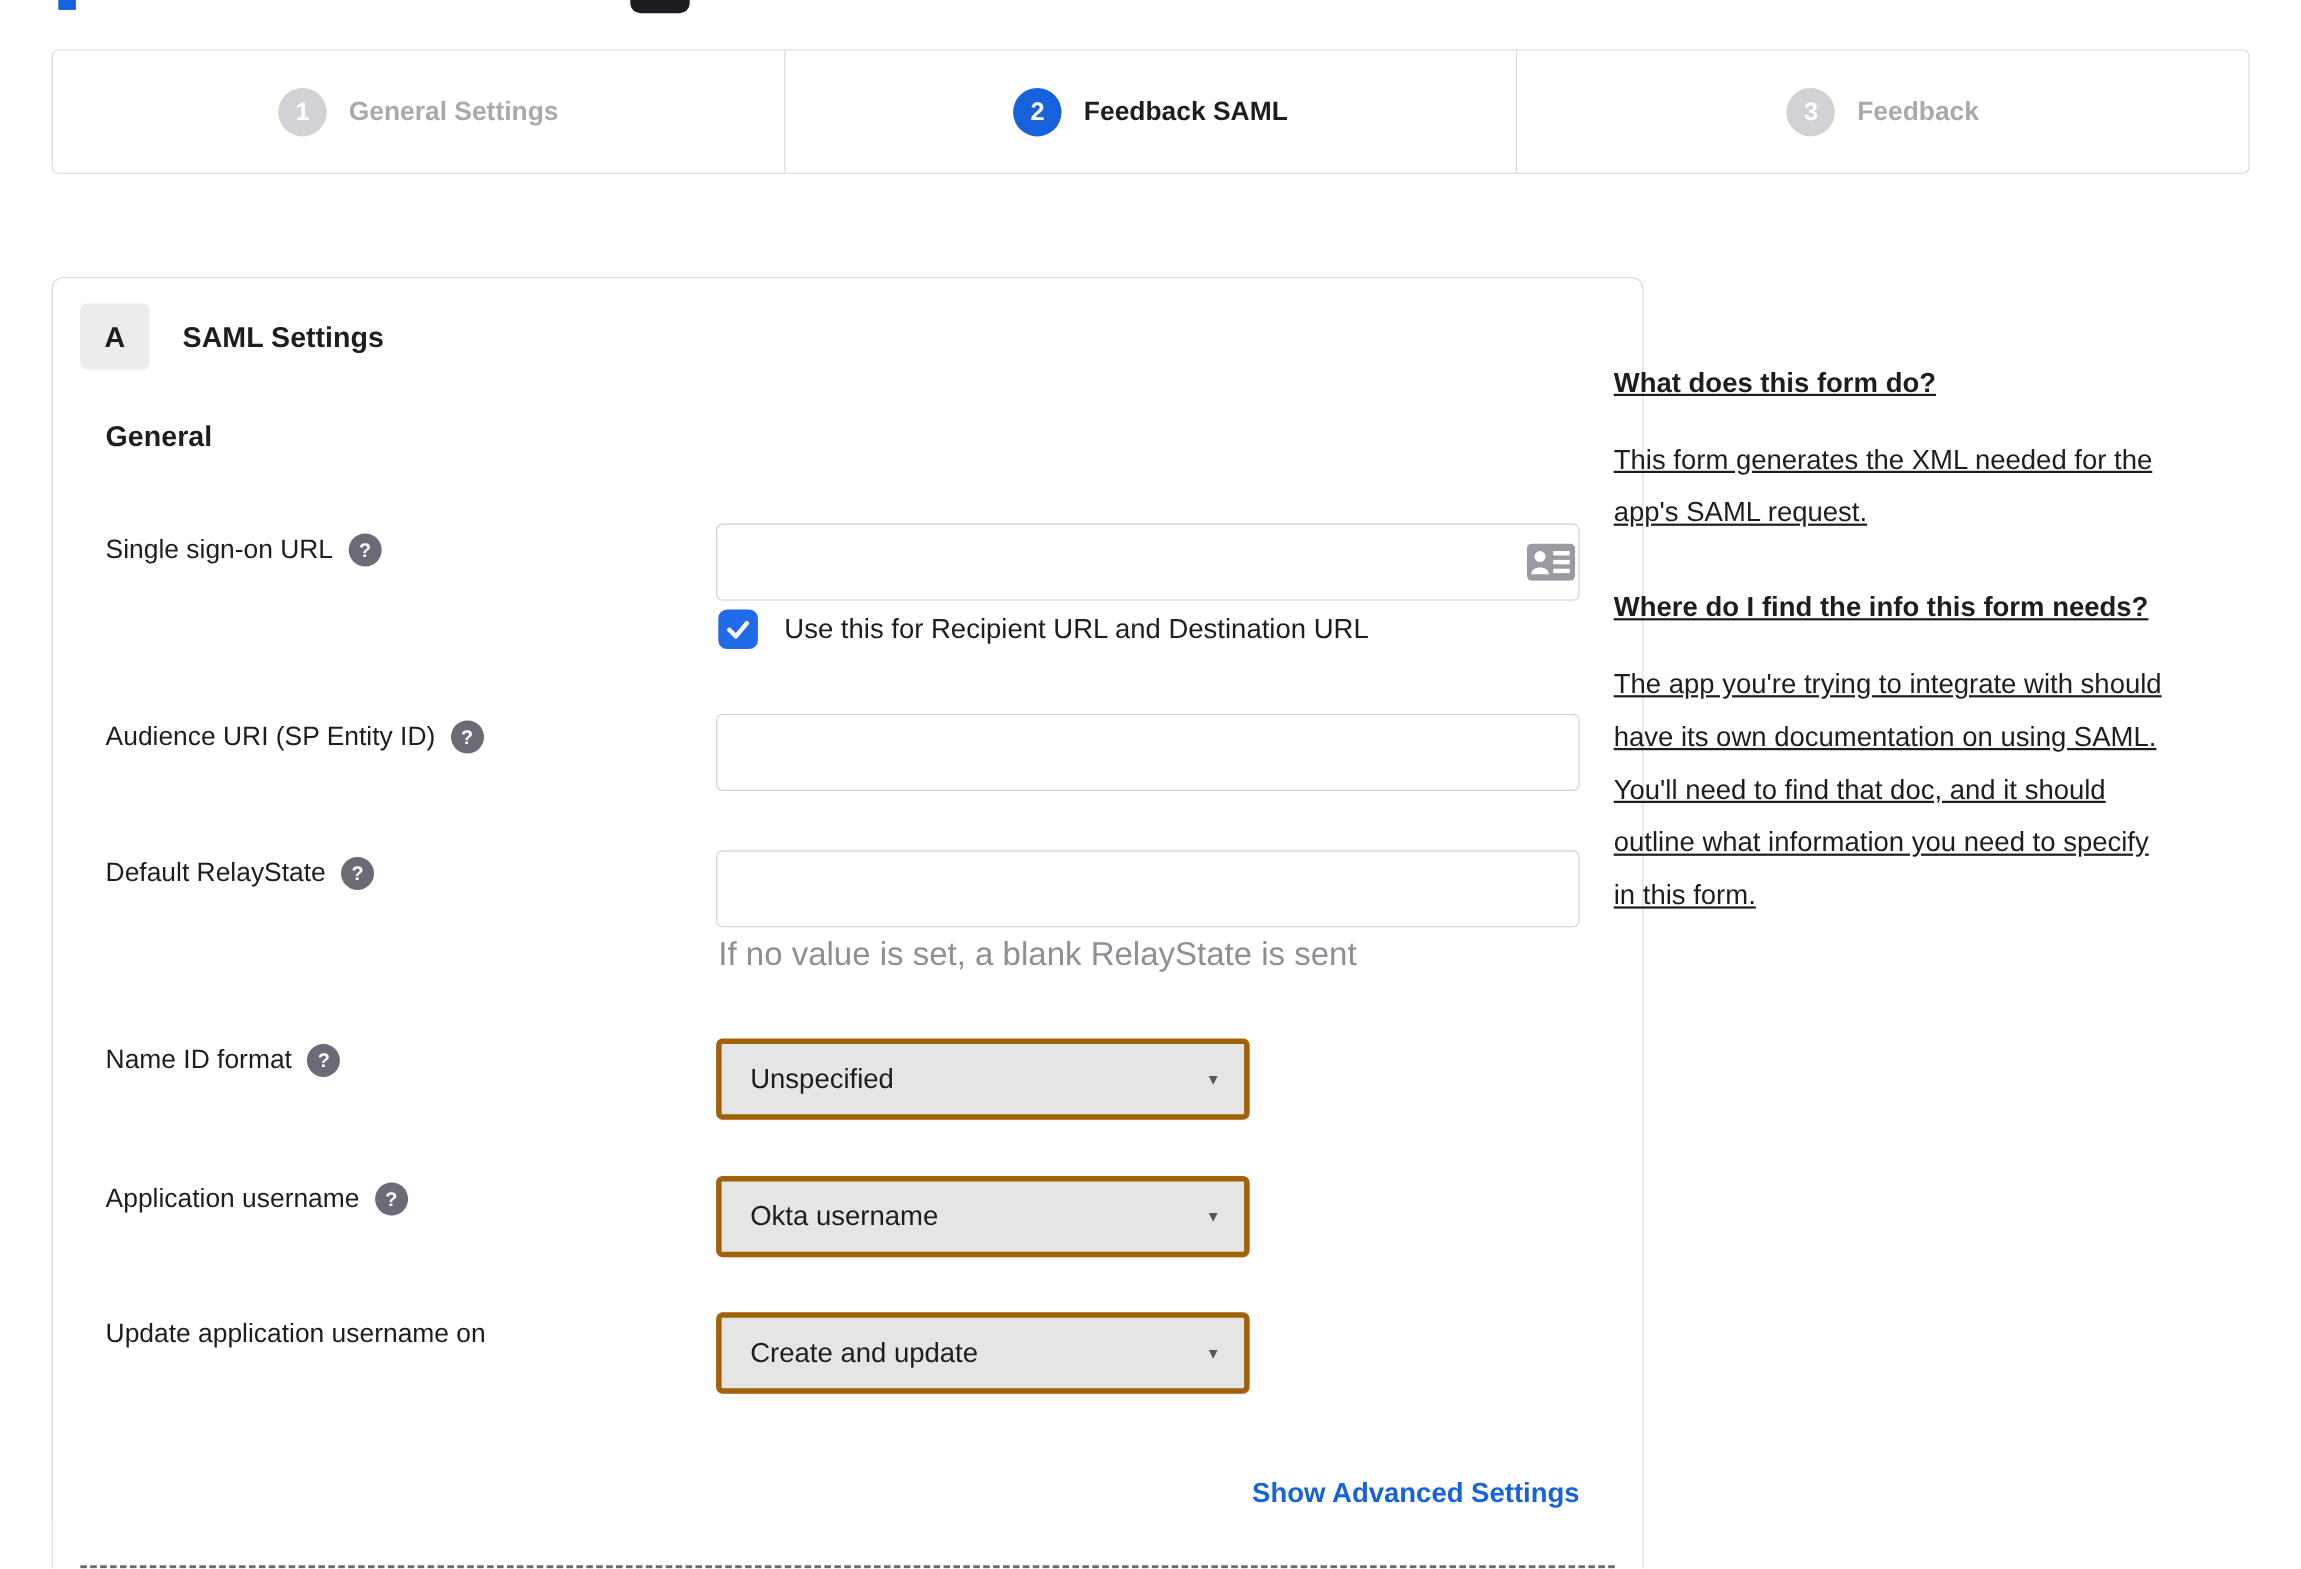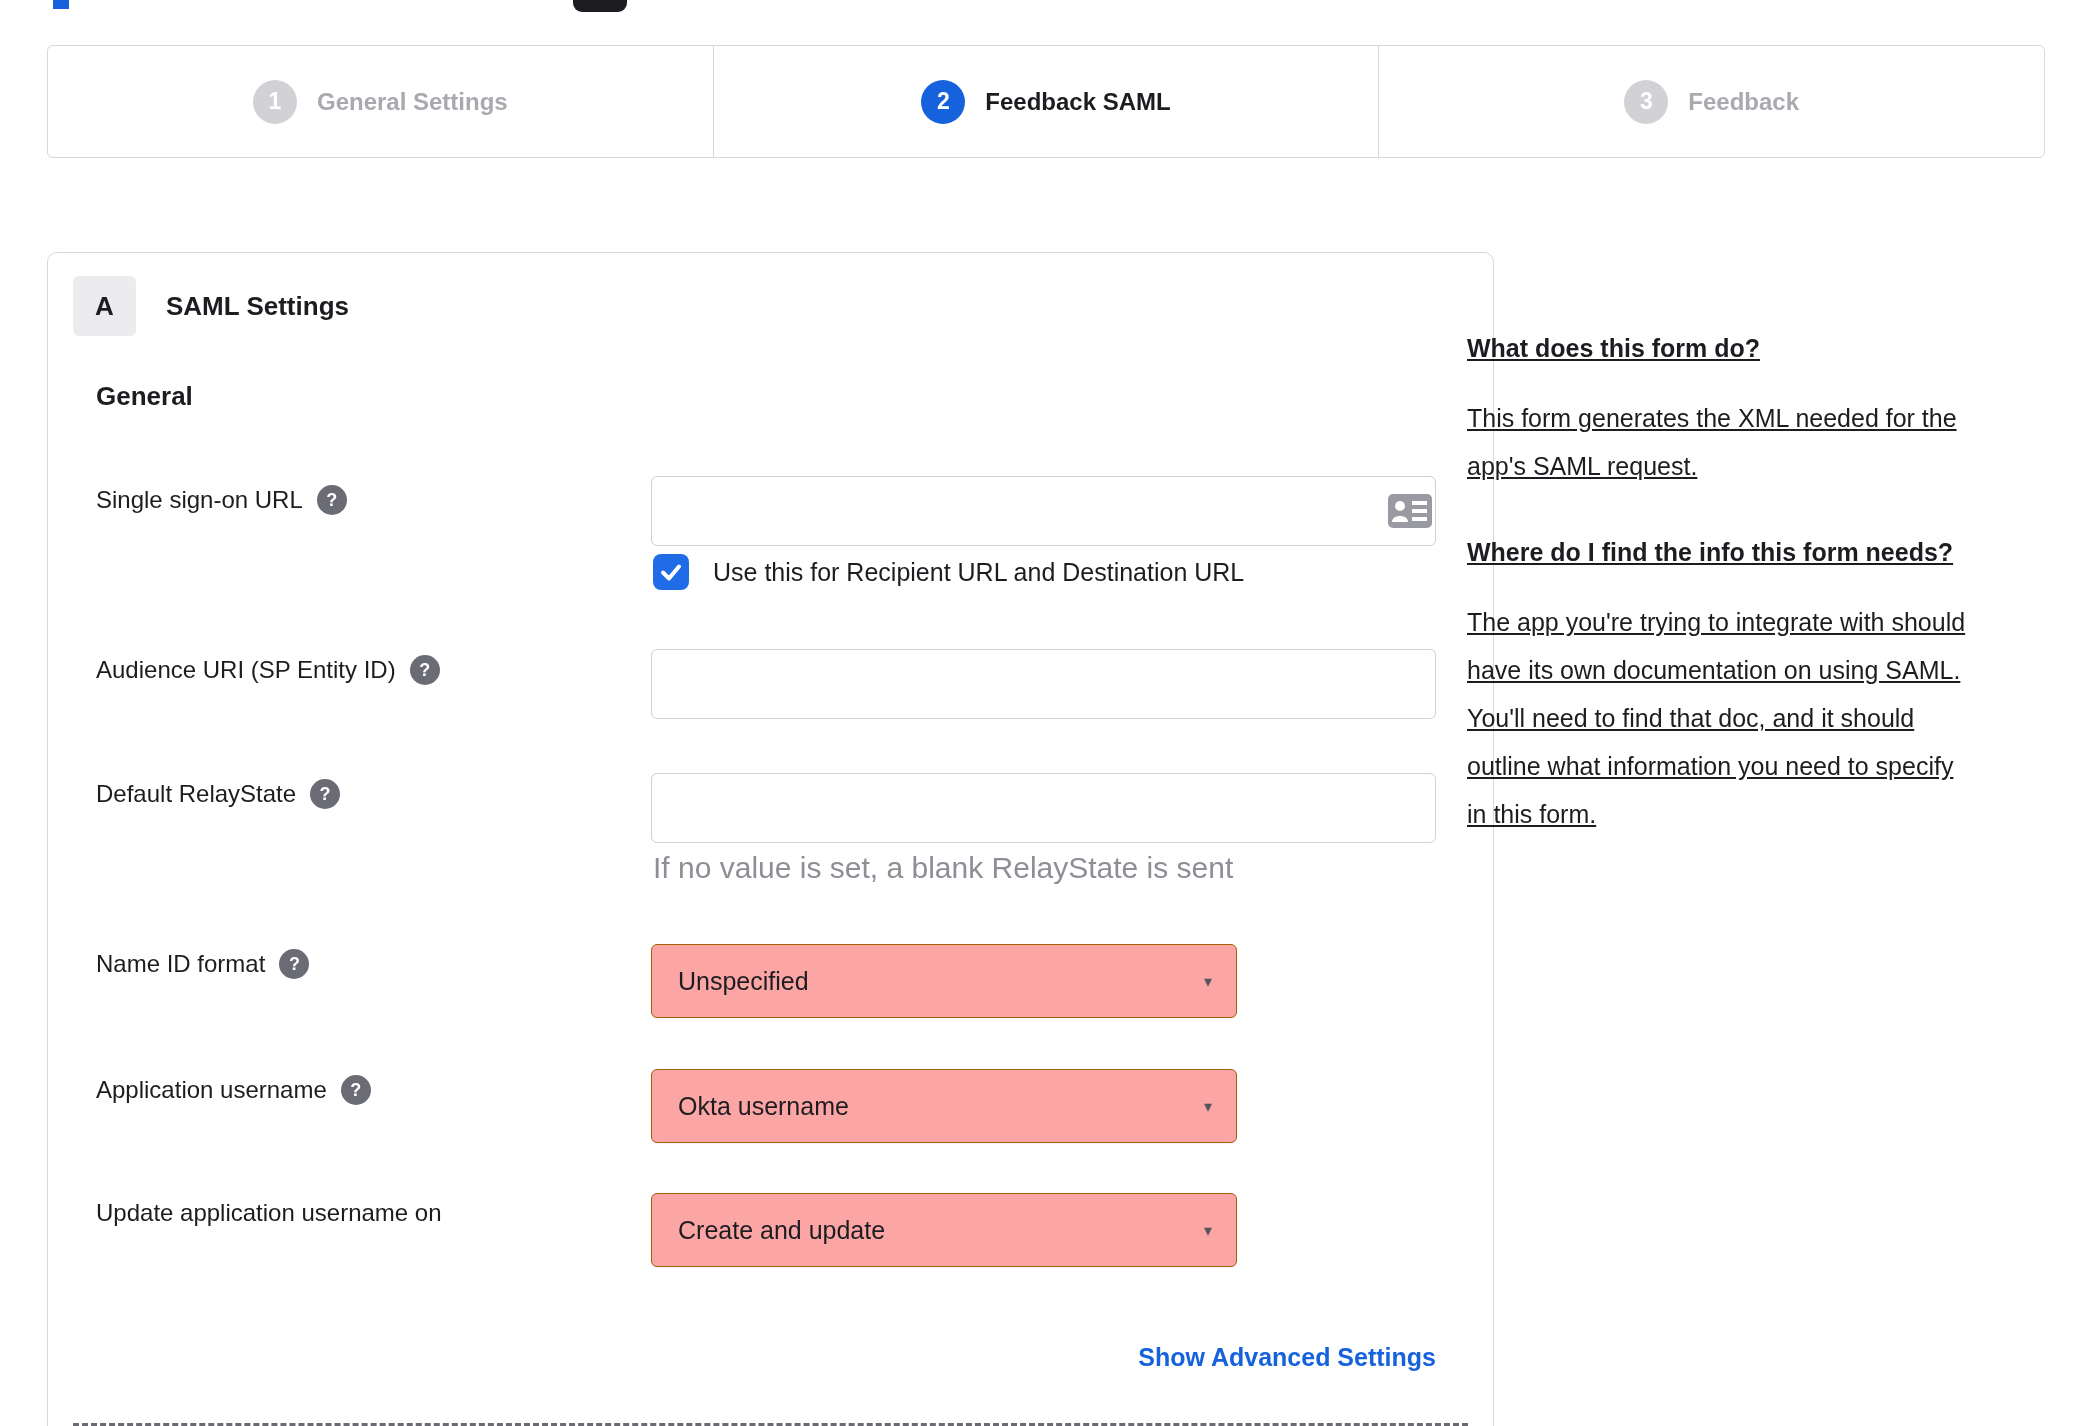--- a/index.html
+++ b/index.html
@@ -77,22 +77,22 @@
   .checkbox {
     width: 36px; height: 36px; background: #1f6be8; border-radius: 8px;
     display: inline-flex; align-items: center; justify-content: center; cursor: pointer;
   }
   .checkbox svg { width: 24px; height: 24px; }
   .checkbox-label { font-size: 25px; color: #1d1d21; }
 
   .helper-text { position: absolute; left: 605px; font-size: 30px; color: #8e8e96; }
 
   .select-box {
-    position: absolute; left: 603px; width: 586px; height: 74px;
-    border: 1px solid #a16207; border-radius: 6px; background: #fca5a5;
+    position: absolute; left: 603px; width: 485px; height: 74px;
+    border: 5px solid #a16207; border-radius: 6px; background: #e5e5e5;
     box-shadow: 0 1px 2px rgba(0,0,0,0.05);
     display: flex; align-items: center; justify-content: space-between;
     padding: 0 24px 0 26px; cursor: pointer;
   }
   .select-value { font-size: 25px; color: #1d1d21; }
   .select-arrow { font-size: 16px; color: #55555c; }
 
   .adv-link {
     position: absolute; right: 57px; top: 1090px;
     font-size: 25px; font-weight: bold; color: #1662dd; text-decoration: none; cursor: pointer;

